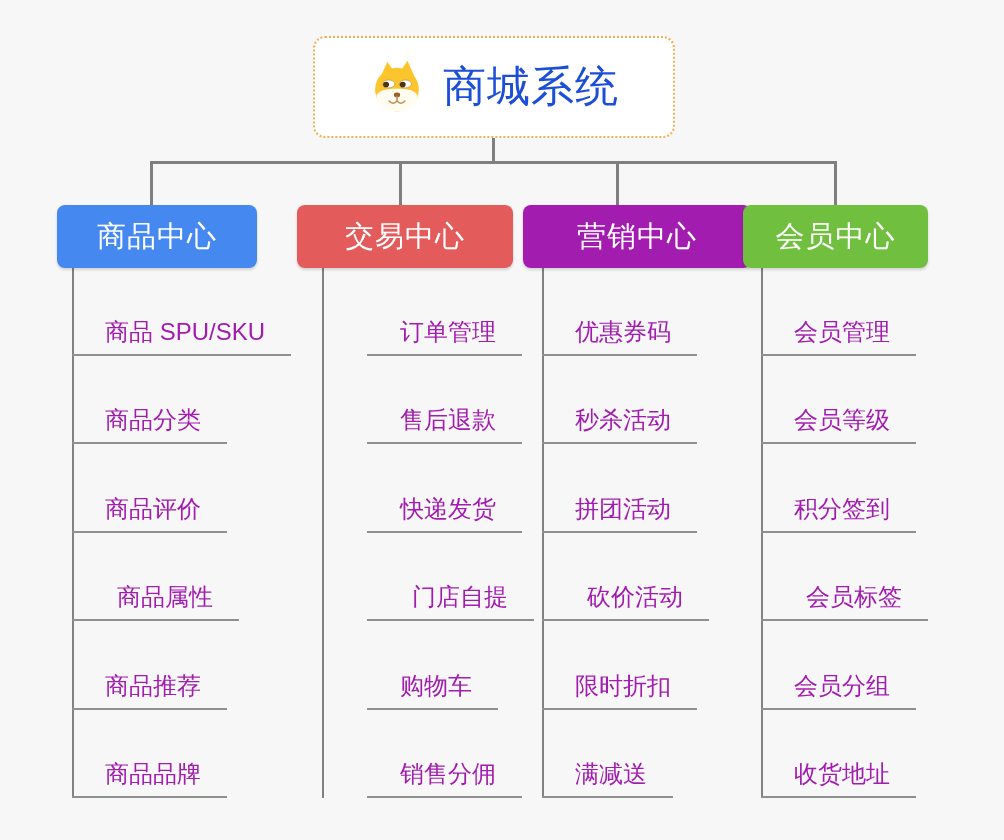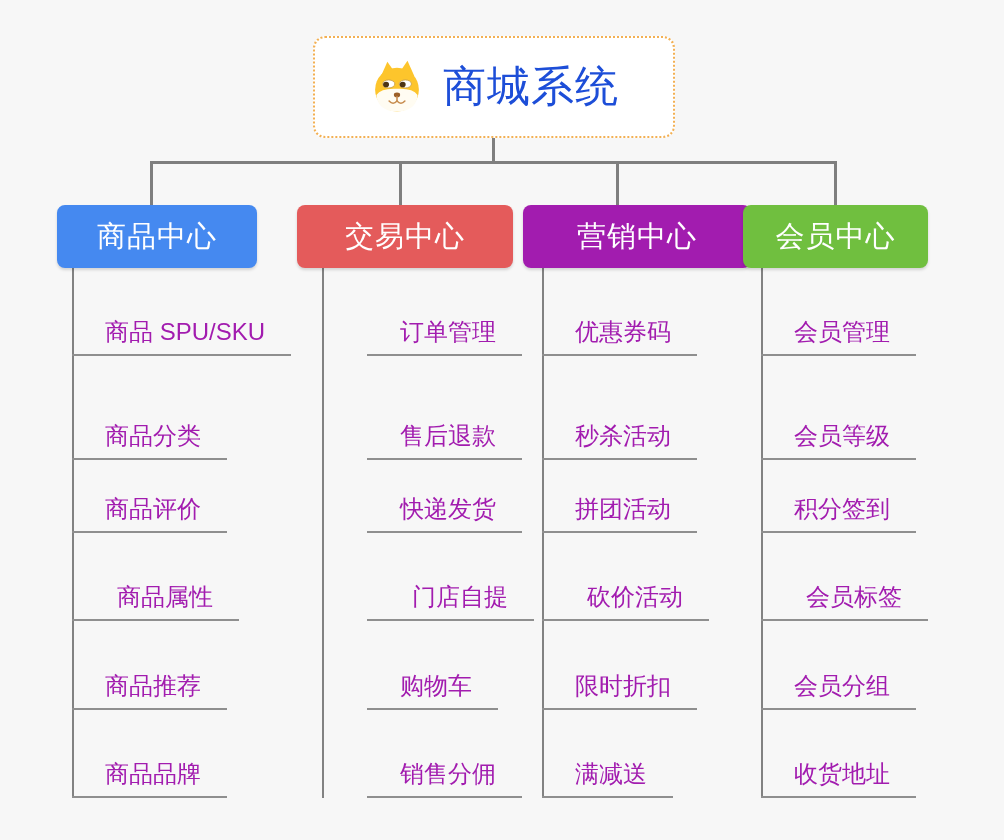--- a/index.html
+++ b/index.html
@@ -85,21 +85,21 @@
     color: #a21caf;
     padding: 0 26px 7px 33px;
     border-bottom: 2px solid #8f8f8f;
     white-space: nowrap;
   }
   .c1 { left: 72px; }
   .c2 { left: 322px; margin-left: 45px; }
   .c3 { left: 542px; }
   .c4 { left: 761px; }
   .r1 { top: 316px; }
-  .r2 { top: 420px; text-align: center; }
+  .r2 { top: 404px; text-align: center; }
   .r3 { top: 493px; }
   .r4 { top: 581px; padding-left: 45px; }
   .r5 { top: 670px; }
   .r6 { top: 758px; }
 </style>
 </head>
 <body>
 
 <div class="canvas">
 

